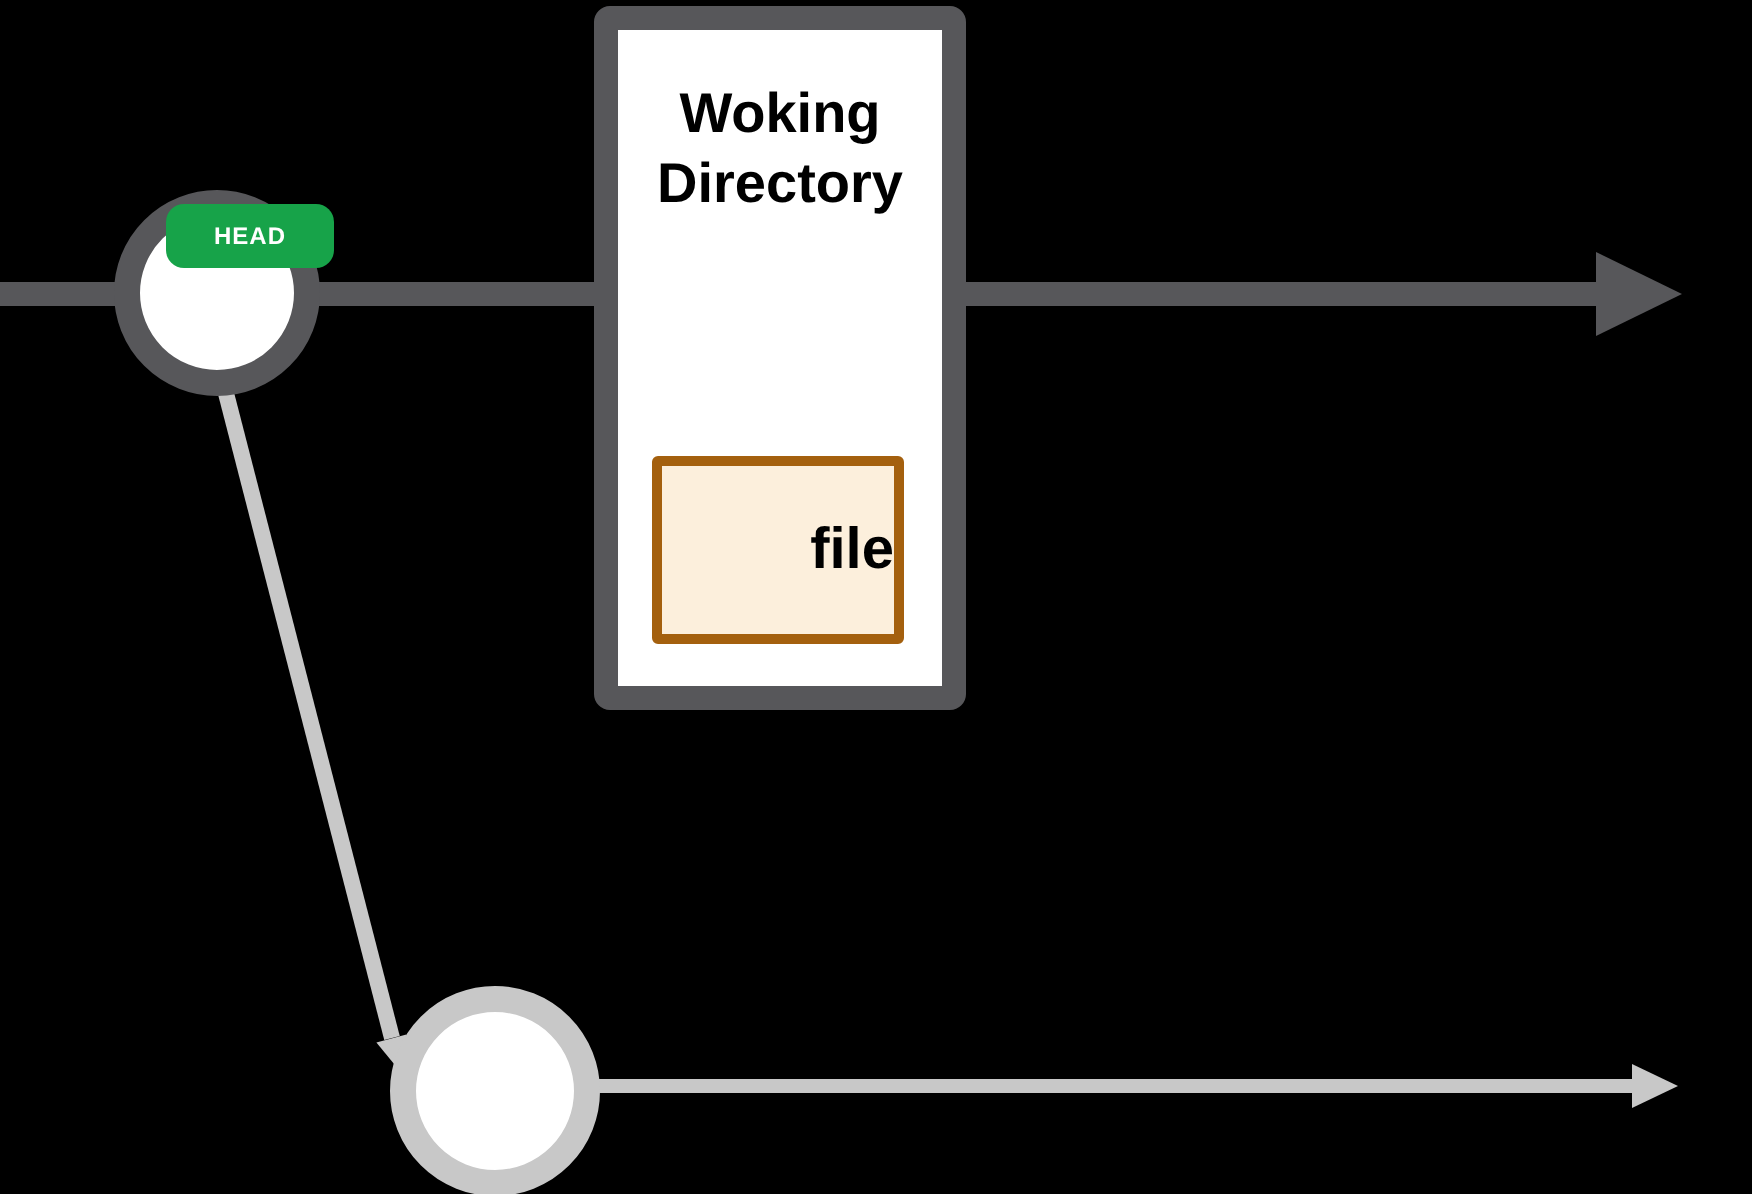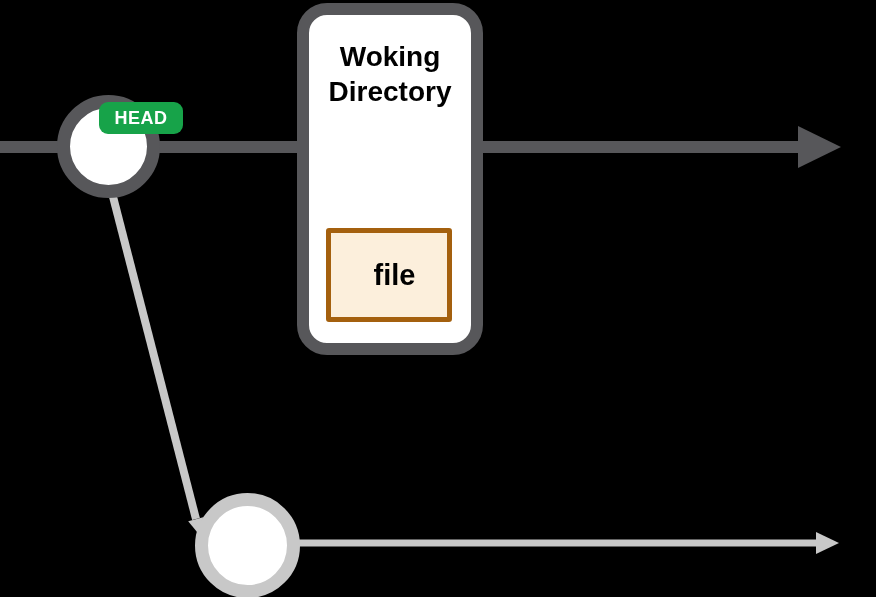--- a/index.html
+++ b/index.html
@@ -12,21 +12,21 @@
     font-family: "Liberation Sans", sans-serif;
   }
   svg.lines { position: absolute; left: 0; top: 0; }
 
   .box {
     position: absolute;
     top: 3px;
     height: 352px;
     background: #ffffff;
     border: 12px solid #57575a;
-    border-radius: 30px;
+    border-radius: 8px;
     box-sizing: border-box;
   }
   .box-working { left: 297px; width: 186px; }
   .box-staging { left: 556px; width: 187px; }
 
   .box-label {
     margin-top: 24px;
     text-align: center;
     font-size: 28px;
     font-weight: bold;
@@ -40,21 +40,21 @@
     left: 17px;
     top: 213px;
     width: 126px;
     height: 94px;
     box-sizing: border-box;
     background: #fcefdc;
     border: 5px solid #a4600e;
     border-radius: 3px;
     display: flex;
     align-items: center;
-    justify-content: center;
+    justify-content: flex-end;
     font-size: 29px;
     font-weight: bold;
     color: #000;
     padding-left: 11px;
   }
 
   .node {
     position: absolute;
     border-radius: 50%;
     background: #ffffff;
@@ -69,23 +69,22 @@
     top: 102px;
     width: 84px;
     height: 32px;
     background: #17a349;
     border-radius: 9px;
     display: flex;
     align-items: center;
     justify-content: center;
     color: #ffffff;
     font-weight: bold;
-    font-size: 18px;
+    font-size: 12px;
     letter-spacing: 0.5px;
-    margin-left: 16px;
   }
 </style>
 </head>
 <body>
 
 <div class="canvas">
 
   <svg class="lines" width="876" height="597">
 
     <line x1="0" y1="147" x2="802" y2="147" stroke="#57575a" stroke-width="12"></line>

